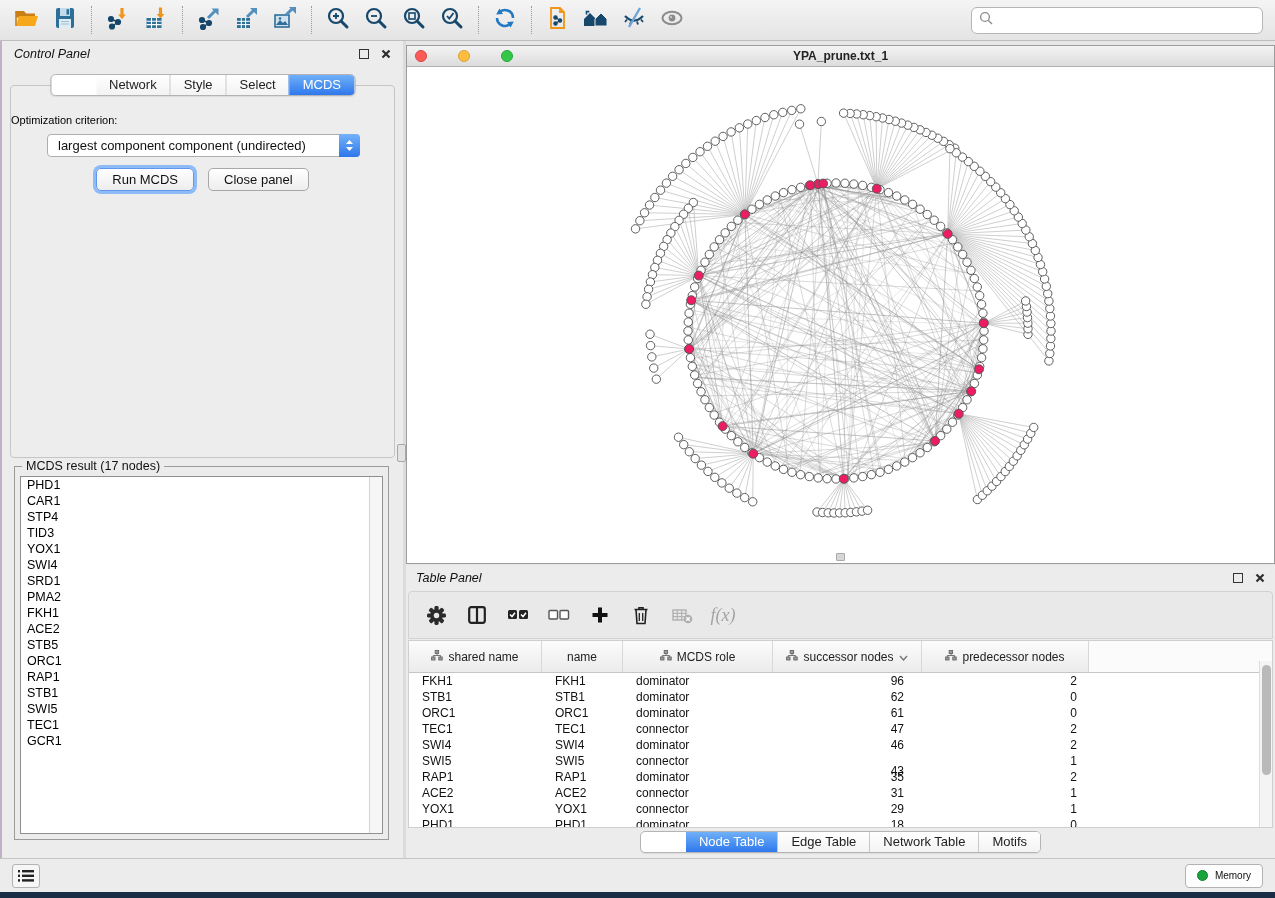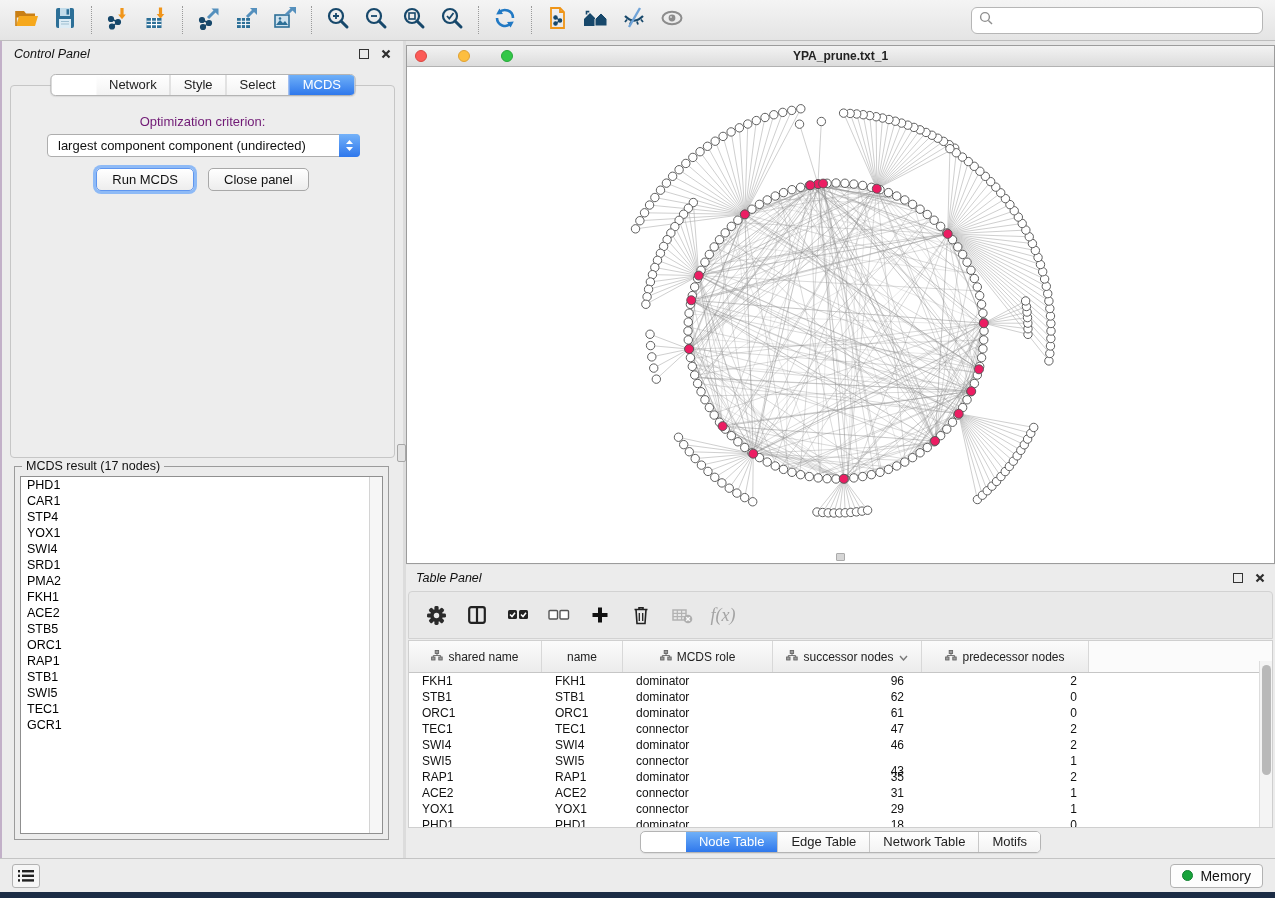--- a/index.html
+++ b/index.html
@@ -31,21 +31,21 @@
   .float-ico { width:10px; height:10px; border:1.5px solid #333; }
   .cp-tabs { position:absolute; top:33px; left:50%; transform:translateX(-50%); display:flex; height:22px;
     border:1px solid #b4b4b4; border-radius:5px; overflow:hidden; background:#fff;
     box-shadow:0 1px 1px rgba(0,0,0,.08); z-index:2; }
   .seg { font-size:13px; line-height:20px; padding:0 13px; color:#222; background:linear-gradient(#ffffff,#f3f3f3);
     border-left:1px solid #c8c8c8; white-space:nowrap; }
   .seg:first-child { border-left:none;margin-left:45px; }
   .seg.sel { background:linear-gradient(#6fb0f8,#2f78ec); color:#fff; border-left-color:#4a86e8; }
   .cp-box { position:absolute; left:8px; right:8px; top:44px; height:373px; background:#ededed;
     border:1px solid #c6c6c6; border-radius:4px; }
-  .opt-label { position:absolute; top:28px; left:0; right:0; text-align:center; font-size:13px; color:#701a75; }
+  .opt-label { position:absolute; top:28px; left:0; right:0; font-size:11px; color:#000000; }
   .dropdown { position:absolute; left:36px; right:34px; top:48px; height:23px; background:#fff;
     border:1px solid #aeaeae; border-radius:4px; display:flex; align-items:center; }
   .dropdown .dd-text { font-size:13px; padding-left:10px; color:#111; white-space:nowrap; overflow:hidden; flex:1; }
   .dd-cap { width:21px; height:23px; margin:-1px -1px -1px 0; border-radius:0 4px 4px 0;
     background:linear-gradient(#74b2f9,#2e77ec); display:flex; flex-direction:column;
     align-items:center; justify-content:center; gap:1px; }
   .btn-row { position:absolute; top:82px; left:0; right:0; display:flex; justify-content:center; gap:14px; }
   .mac-btn { height:23px; padding:0 15px; font-size:13px; line-height:21px; color:#111;
     background:linear-gradient(#ffffff,#ededed); border:1px solid #a8a8a8; border-radius:5px; }
   .mac-btn.focus { box-shadow:0 0 0 3px rgba(110,168,248,.75); border-color:#5f96ef; }
@@ -89,21 +89,21 @@
   .tp-tabs { position:absolute; left:0; right:0; bottom:3px; height:26px; display:flex; align-items:center; justify-content:center; }
   .tp-tabs .segwrap { display:flex; height:22px; border:1px solid #b4b4b4; border-radius:5px; overflow:hidden; background:#fff;
     box-shadow:0 1px 1px rgba(0,0,0,.07); }
 
   
   .statusbar { position:absolute; left:0; top:858px; width:1275px; height:34px; background:#ececec;
     border-top:1px solid #c4c4c4; display:flex; align-items:center; padding:0 12px; }
   .sq-btn { width:28px; height:24px; background:#f6f6f6; border:1px solid #b2b2b2; border-radius:3px;
     display:flex; align-items:center; justify-content:center; }
   .mem-btn { margin-left:auto; height:24px; display:flex; align-items:center; gap:7px; padding:0 11px;
-    background:#fdfdfd; border:1px solid #b2b2b2; border-radius:4px; font-size:14px; color:#111; }
+    background:#fdfdfd; border:1px solid #b2b2b2; border-radius:4px; font-size:10px; color:#111; }
   .mem-dot { width:11px; height:11px; border-radius:50%; background:#18a33b; border:1px solid #128031; }
 </style>
 </head>
 <body>
 
 <div class="app">
 
   <div class="toolbar">
     <div class="tbtn">
         <span><svg width="26" height="26" viewBox="0 0 26 26">
@@ -289,20 +289,21 @@
         <button class="mac-btn">Close panel</button>
       </div>
     </div>
     <div class="mcds-fieldset">
       <span class="mcds-legend">MCDS result (17 nodes)</span>
       <div class="mcds-list">
         <div class="mcds-scroll"></div>
       <div class="mcds-item">PHD1</div>
           <div class="mcds-item">CAR1</div>
           <div class="mcds-item">STP4</div>
+          <div class="mcds-item">TID3</div>
           <div class="mcds-item">YOX1</div>
           <div class="mcds-item">SWI4</div>
           <div class="mcds-item">SRD1</div>
           <div class="mcds-item">PMA2</div>
           <div class="mcds-item">FKH1</div>
           <div class="mcds-item">ACE2</div>
           <div class="mcds-item">STB5</div>
           <div class="mcds-item">ORC1</div>
           <div class="mcds-item">RAP1</div>
           <div class="mcds-item">STB1</div>

